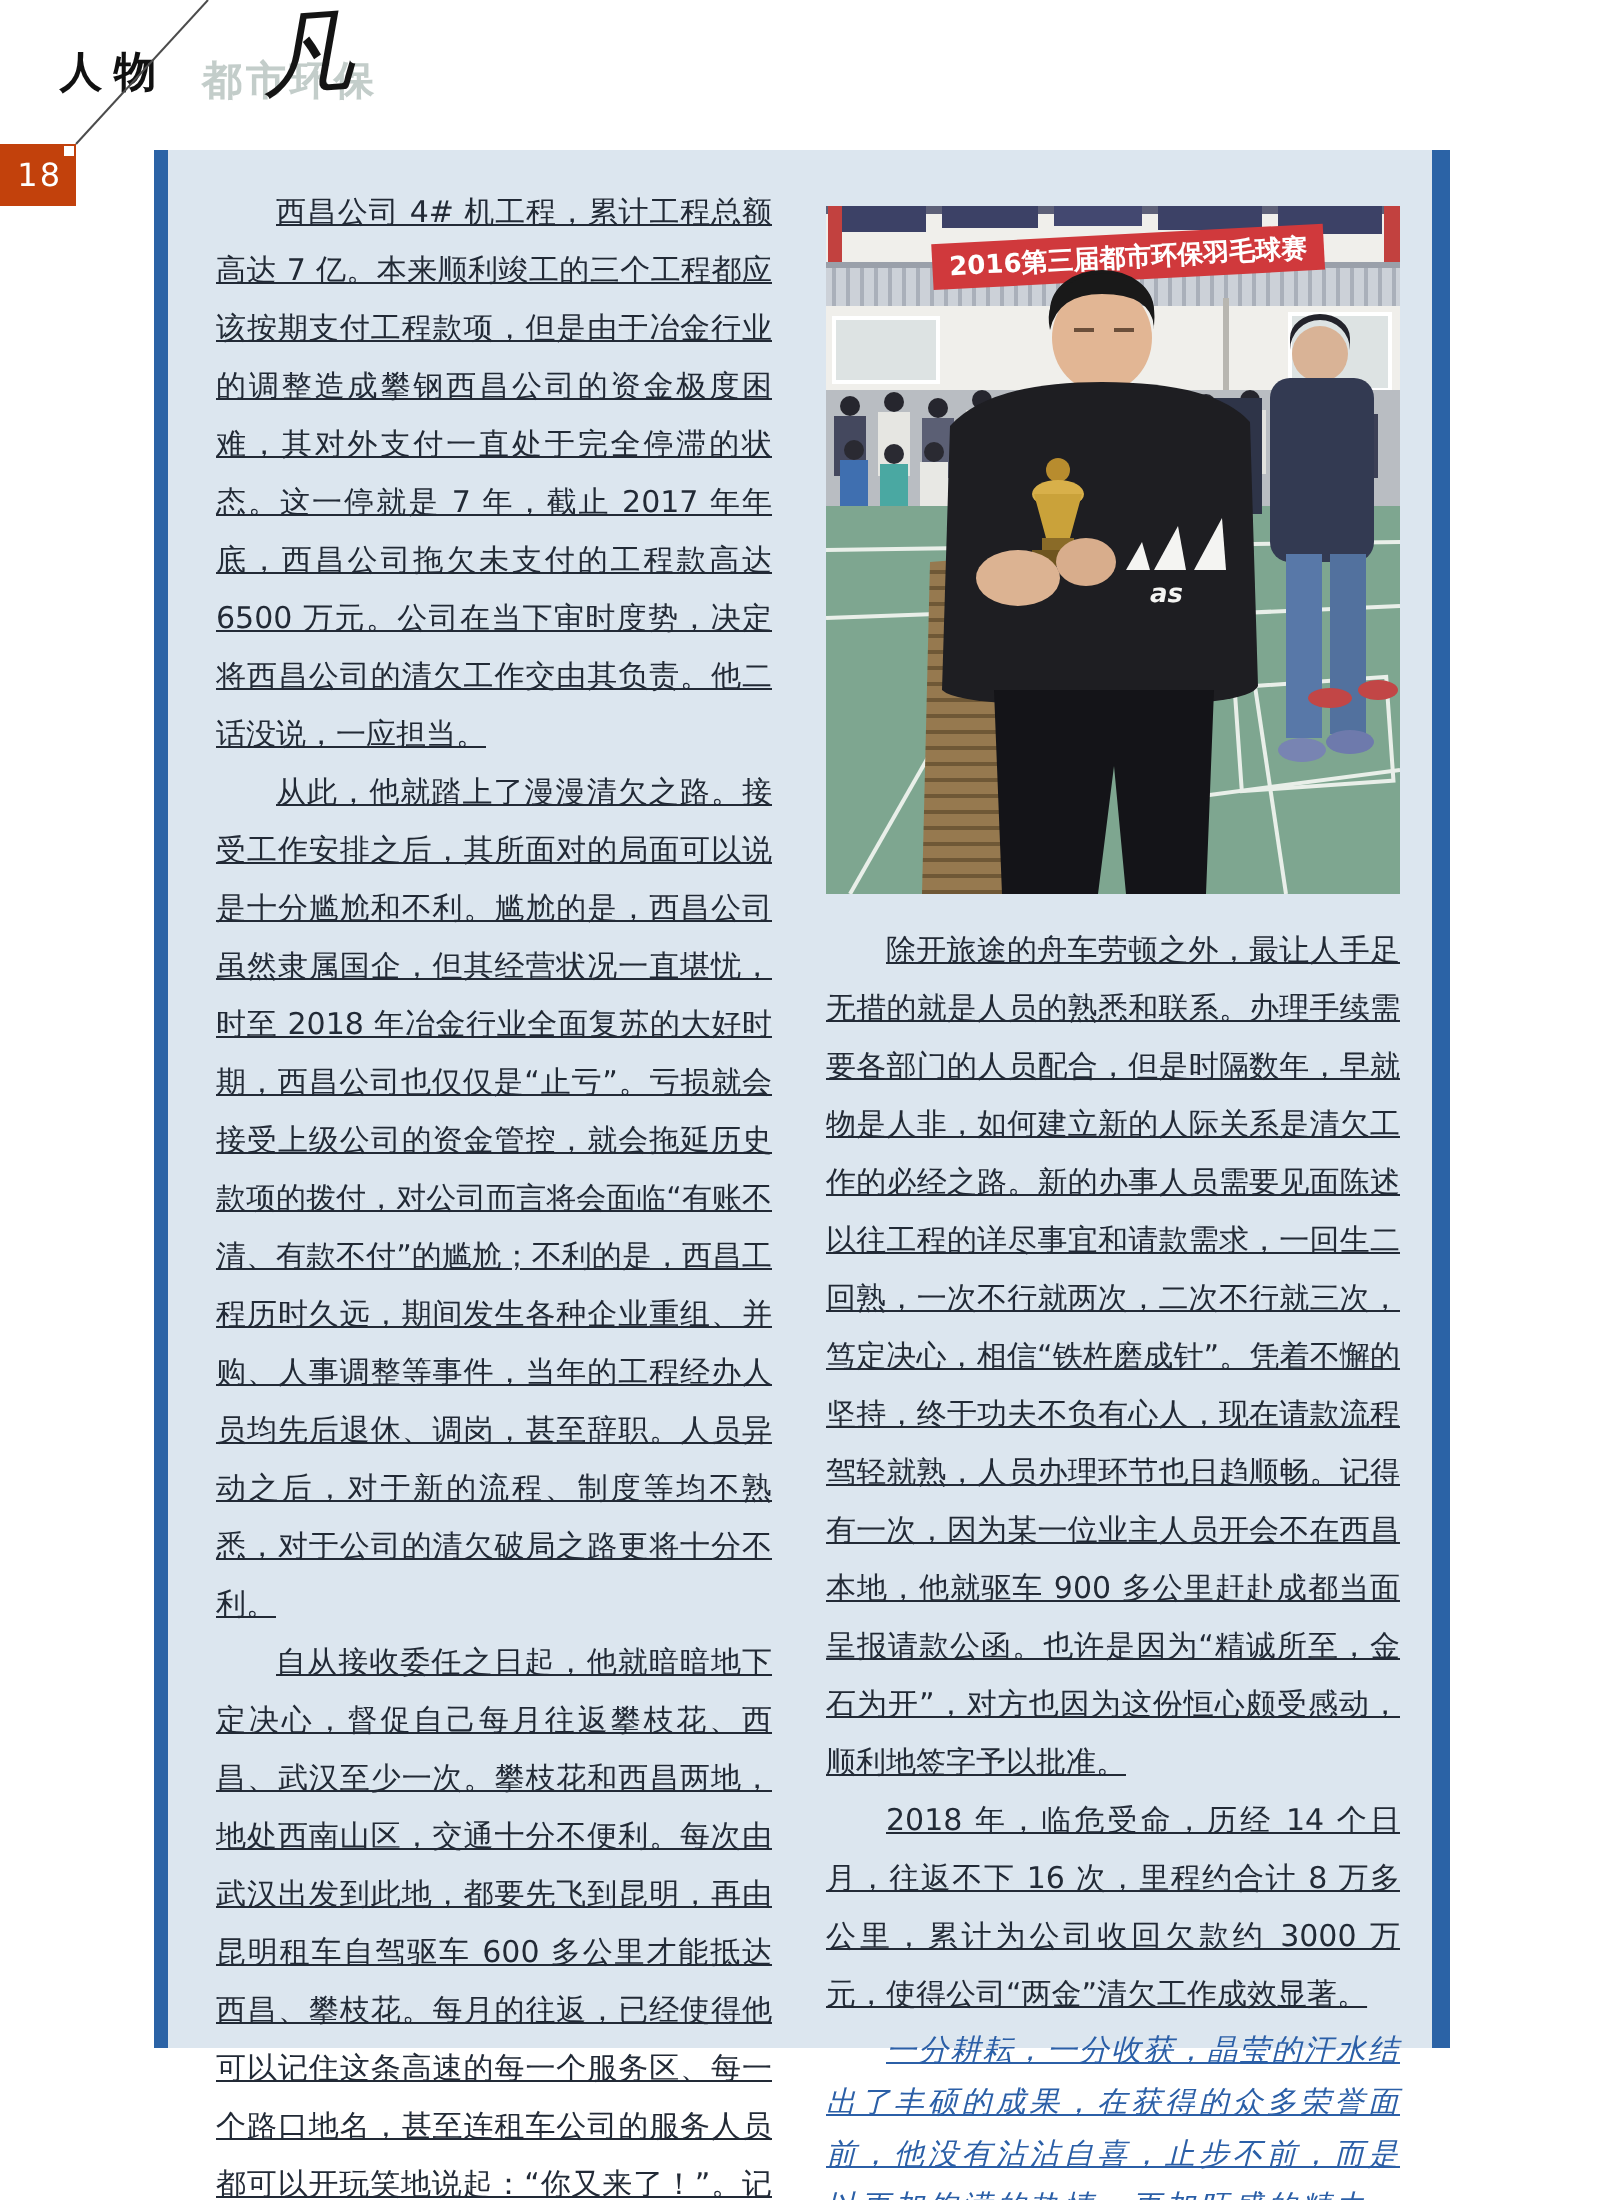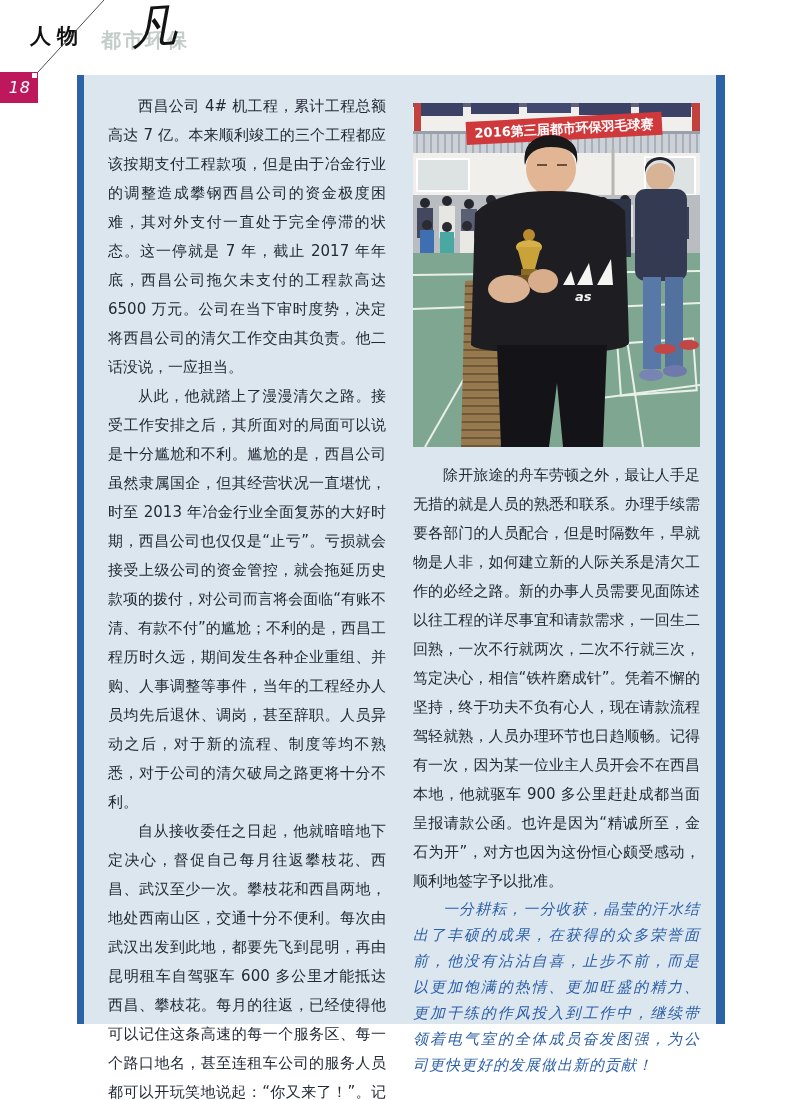--- a/index.html
+++ b/index.html
@@ -19,38 +19,38 @@
   }
   .brand-mark{
     position:absolute;left:130px;top:4px;
     font-size:46px;color:#141414;
     font-family:"DejaVu Serif","Liberation Serif",serif;
     font-style:italic;transform:rotate(-4deg);line-height:1;
   }
   .diag-line{position:absolute;left:36px;top:0;}
   .page-tab{
     position:absolute;left:0;top:72px;width:38px;height:31px;
-    background:#be185d;color:#ffffff;
+    background:#c2410c;color:#ffffff;
     display:flex;align-items:center;justify-content:flex-end;
     padding-right:7px;box-sizing:border-box;
-    font-size:16px;letter-spacing:1px;font-style:italic;
+    font-size:16px;letter-spacing:1px;
   }
   .page-tab-corner{
     position:absolute;left:32px;top:73px;width:5px;height:5px;background:#ffffff;
   }
   
   .bar-left{position:absolute;left:77px;top:75px;width:7px;height:949px;background:#2b63a6;}
   .bar-right{position:absolute;left:716px;top:75px;width:9px;height:949px;background:#2b63a6;}
   .content-panel{position:absolute;left:84px;top:75px;width:632px;height:949px;background:#dce6ef;}
   
   .col{
     position:absolute;color:#222a36;font-size:15px;line-height:29px;
     text-align:justify;text-justify:inter-ideograph;
   }
-  .col p{margin:0;text-indent:2em;}
+  .col p{margin:0;text-indent:2em;text-decoration:underline;}
   .col-1{left:108px;top:92px;width:278px;}
   .col-2{left:413px;top:461px;width:287px;}
   .highlight{
     margin-top:16px;
     color:#2b5fa7;
     font-family:"DejaVu Serif","Liberation Serif",serif;
     font-style:italic;
     font-size:15px;line-height:26px;
     text-indent:2em;letter-spacing:1px;
   }
@@ -76,21 +76,21 @@
   <span>18</span>
 </div>
 <div class="page-tab-corner"></div>
 
 <div class="bar-left"></div>
 <div class="content-panel"></div>
 <div class="bar-right"></div>
 
 <div class="col col-1">
   <p>西昌公司 4# 机工程，累计工程总额高达 7 亿。本来顺利竣工的三个工程都应该按期支付工程款项，但是由于冶金行业的调整造成攀钢西昌公司的资金极度困难，其对外支付一直处于完全停滞的状态。这一停就是 7 年，截止 2017 年年底，西昌公司拖欠未支付的工程款高达 6500 万元。公司在当下审时度势，决定将西昌公司的清欠工作交由其负责。他二话没说，一应担当。</p>
-  <p>从此，他就踏上了漫漫清欠之路。接受工作安排之后，其所面对的局面可以说是十分尴尬和不利。尴尬的是，西昌公司虽然隶属国企，但其经营状况一直堪忧，时至 2013 年冶金行业全面复苏的大好时期，西昌公司也仅仅是“止亏”。亏损就会接受上级公司的资金管控，就会拖延历史款项的拨付，对公司而言将会面临“有账不清、有款不付”的尴尬；不利的是，西昌工程历时久远，期间发生各种企业重组、并购、人事调整等事件，当年的工程经办人员均先后退休、调岗，甚至辞职。人员异动之后，对于新的流程、制度等均不熟悉，对于公司的清欠破局之路更将十分不利。</p>
+  <p>从此，他就踏上了漫漫清欠之路。接受工作安排之后，其所面对的局面可以说是十分尴尬和不利。尴尬的是，西昌公司虽然隶属国企，但其经营状况一直堪忧，时至 2018 年冶金行业全面复苏的大好时期，西昌公司也仅仅是“止亏”。亏损就会接受上级公司的资金管控，就会拖延历史款项的拨付，对公司而言将会面临“有账不清、有款不付”的尴尬；不利的是，西昌工程历时久远，期间发生各种企业重组、并购、人事调整等事件，当年的工程经办人员均先后退休、调岗，甚至辞职。人员异动之后，对于新的流程、制度等均不熟悉，对于公司的清欠破局之路更将十分不利。</p>
   <p>自从接收委任之日起，他就暗暗地下定决心，督促自己每月往返攀枝花、西昌、武汉至少一次。攀枝花和西昌两地，地处西南山区，交通十分不便利。每次由武汉出发到此地，都要先飞到昆明，再由昆明租车自驾驱车 600 多公里才能抵达西昌、攀枝花。每月的往返，已经使得他可以记住这条高速的每一个服务区、每一个路口地名，甚至连租车公司的服务人员都可以开玩笑地说起：“你又来了！”。记得有一次，因为手头上本身的工作就比较紧张，但是他依然压缩路程前往攀钢西昌公司催要款项。那是一个星期一，早上飞到昆明，连开 7 小时汽车抵达西昌，第二日再连开 7 小时返回昆明乘机赶回武汉。</p>
 </div>
 
 <div class="photo">
   <svg width="287" height="344" viewBox="0 0 287 344">
     <defs>
       <pattern id="slats" width="7" height="18" patternUnits="userSpaceOnUse">
         <rect width="7" height="18" fill="#ccd1d8"></rect>
         <rect x="3" width="2" height="18" fill="#aab0ba"></rect>
       </pattern>
@@ -221,14 +221,15 @@
       <ellipse cx="96" cy="186" rx="21" ry="14" fill="#dcb392"></ellipse>
       <ellipse cx="130" cy="178" rx="15" ry="12" fill="#d8ad8c"></ellipse>
 
       <path d="M84 242 l110 0 l-4 102 l-40 0 l-6 -64 l-8 64 l-48 0 z" fill="#141418"></path>
     </g>
   </svg>
 </div>
 
 <div class="col col-2">
   <p>除开旅途的舟车劳顿之外，最让人手足无措的就是人员的熟悉和联系。办理手续需要各部门的人员配合，但是时隔数年，早就物是人非，如何建立新的人际关系是清欠工作的必经之路。新的办事人员需要见面陈述以往工程的详尽事宜和请款需求，一回生二回熟，一次不行就两次，二次不行就三次，笃定决心，相信“铁杵磨成针”。凭着不懈的坚持，终于功夫不负有心人，现在请款流程驾轻就熟，人员办理环节也日趋顺畅。记得有一次，因为某一位业主人员开会不在西昌本地，他就驱车 900 多公里赶赴成都当面呈报请款公函。也许是因为“精诚所至，金石为开”，对方也因为这份恒心颇受感动，顺利地签字予以批准。</p>
+  <p>2018 年，临危受命，历经 14 个日月，往返不下 16 次，里程约合计 8 万多公里，累计为公司收回欠款约 3000 万元，使得公司“两金”清欠工作成效显著。</p>
   <p class="highlight">一分耕耘，一分收获，晶莹的汗水结出了丰硕的成果，在获得的众多荣誉面前，他没有沾沾自喜，止步不前，而是以更加饱满的热情、更加旺盛的精力、更加干练的作风投入到工作中，继续带领着电气室的全体成员奋发图强，为公司更快更好的发展做出新的贡献！</p>
 </div>
 
 </body></html>

